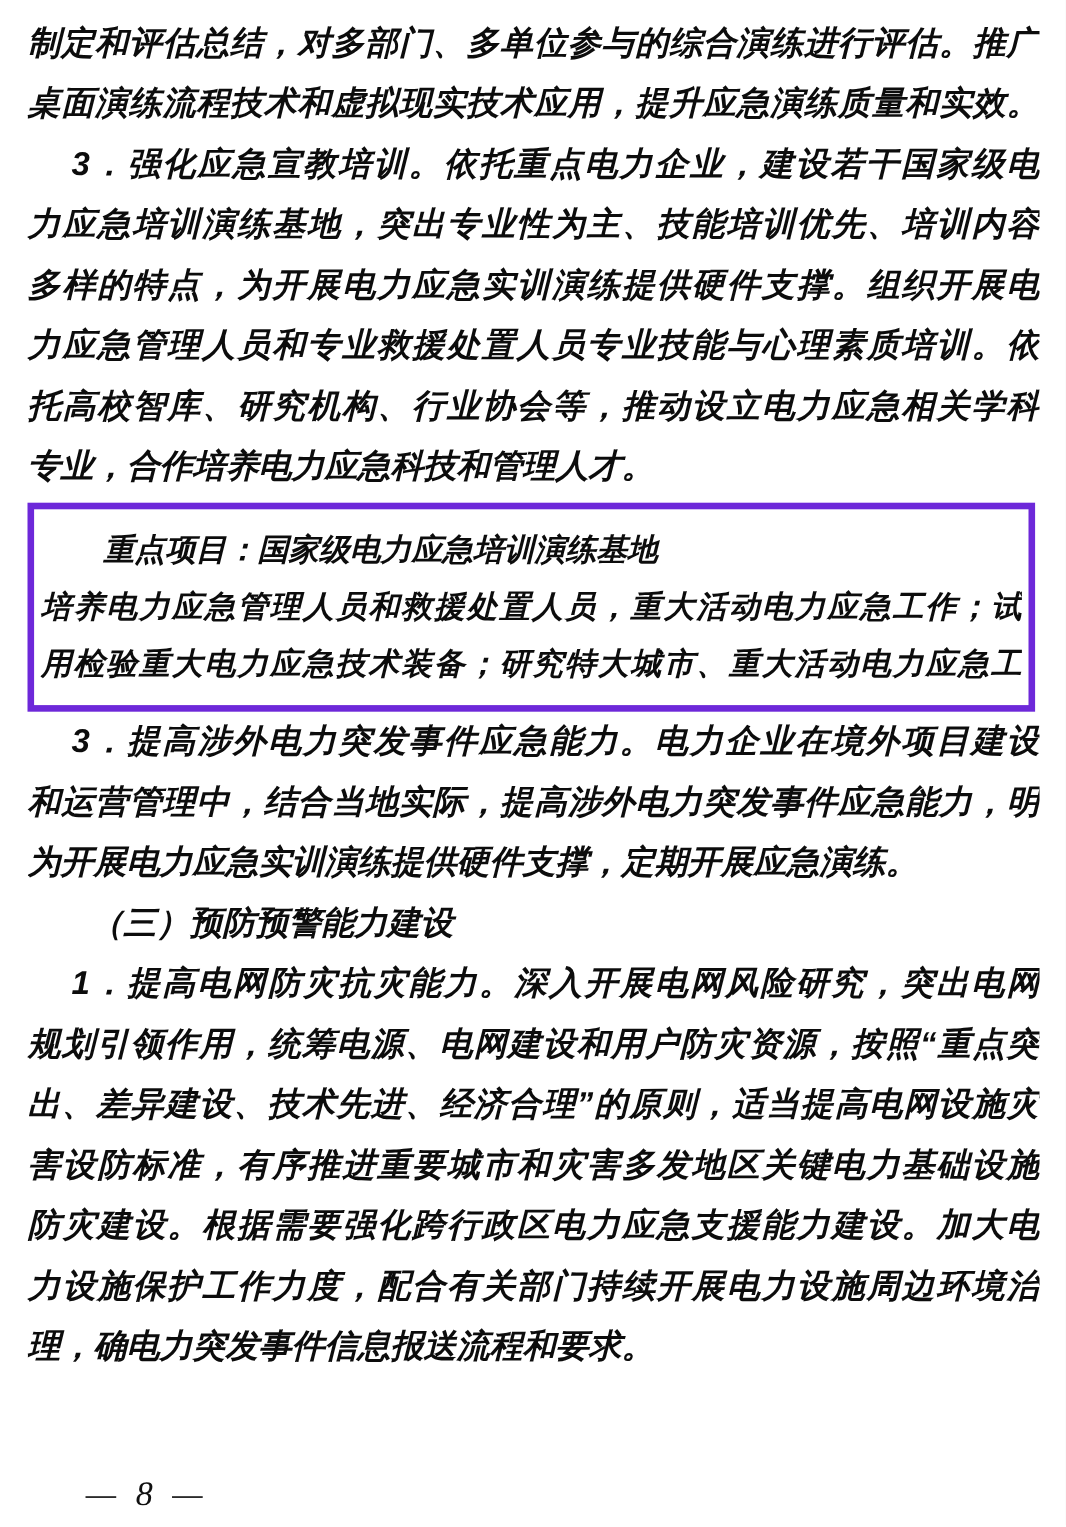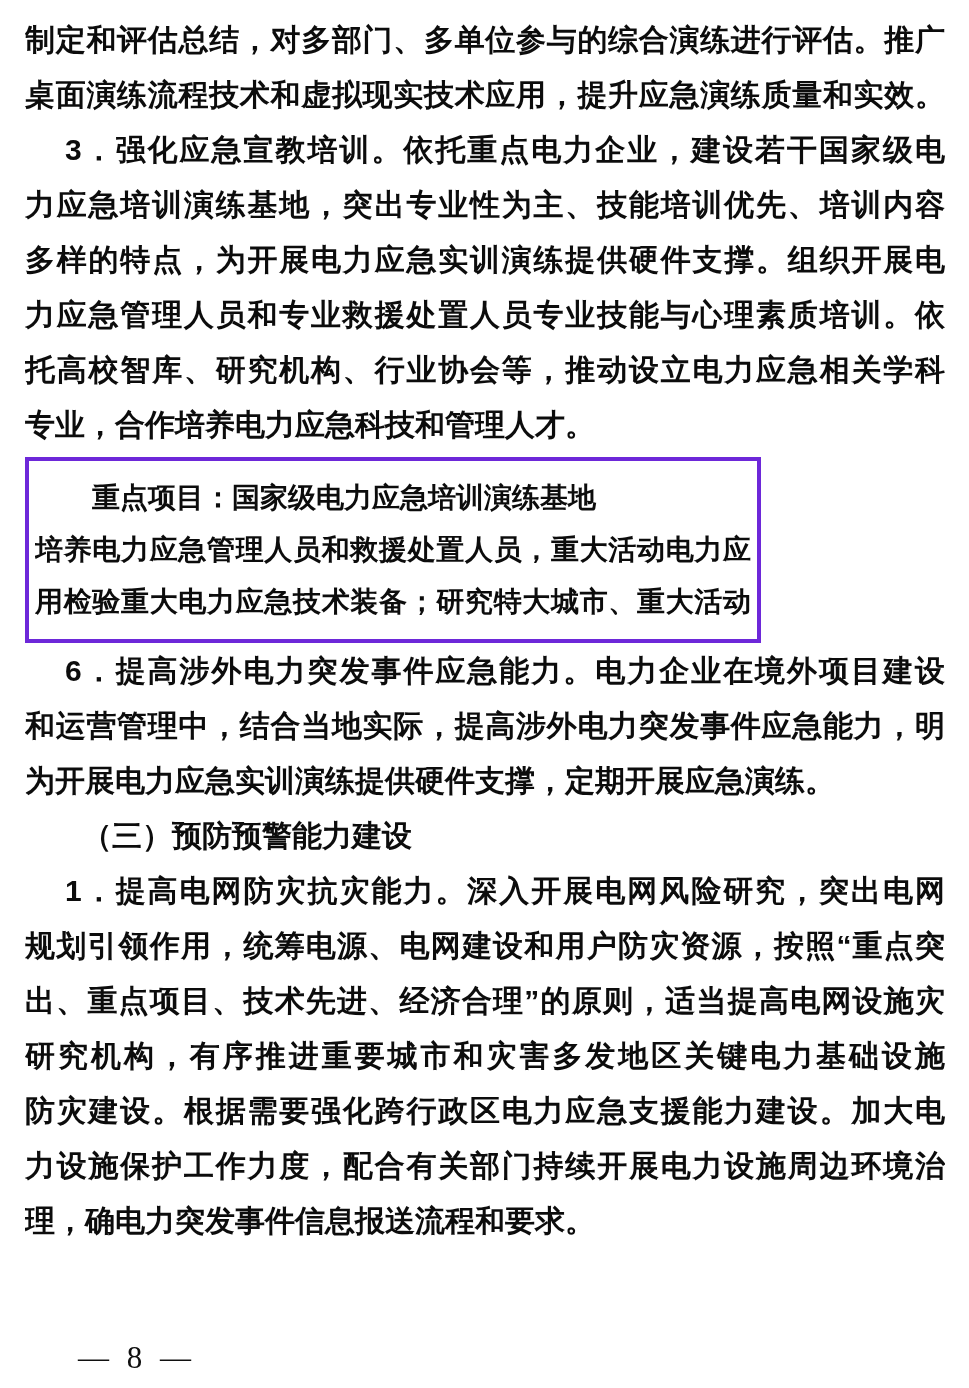--- a/index.html
+++ b/index.html
@@ -5,42 +5,43 @@
   html, body { margin: 0; padding: 0; background: #e8e8e8; }
   .page {
     position: relative;
     width: 969px;
     height: 1388px;
     background: #ffffff;
     overflow: hidden;
     font-family: "Liberation Sans", sans-serif;
     color: #0c0c0c;
     font-weight: 600;
+    font-style: italic;
   }
   .doc-body {
     position: absolute;
     left: 25px;
     top: 12px;
     width: 920px;
   }
   .line {
     font-size: 30px;
     line-height: 55px;
     height: 55px;
     text-align: justify;
     overflow: hidden;
   }
   .line.fill { text-align-last: justify; }
   .line.end  { text-align-last: left; }
   .line.ind1 { text-indent: 40px; }
   .line.ind2 { text-indent: 57px; }
   .box {
     box-sizing: border-box;
-    width: 736px;
-    border: 4px solid #6d28d9;
+    width: 916px;
+    border: 6px solid #6d28d9;
     padding: 11px 6px;
     margin-top: 5px;
     background: #ffffff;
   }
   .box .line {
     font-size: 28px;
     line-height: 52px;
     height: 52px;
   }
   .page-footer {
@@ -65,26 +66,26 @@
       <div class="line fill">力应急培训演练基地，突出专业性为主、技能培训优先、培训内容</div>
       <div class="line fill">多样的特点，为开展电力应急实训演练提供硬件支撑。组织开展电</div>
       <div class="line fill">力应急管理人员和专业救援处置人员专业技能与心理素质培训。依</div>
       <div class="line fill">托高校智库、研究机构、行业协会等，推动设立电力应急相关学科</div>
       <div class="line end">专业，合作培养电力应急科技和管理人才。</div>
       <div class="box">
         <div class="line end ind2">重点项目：国家级电力应急培训演练基地</div>
         <div class="line fill">培养电力应急管理人员和救援处置人员，重大活动电力应急工作；试</div>
         <div class="line fill">用检验重大电力应急技术装备；研究特大城市、重大活动电力应急工作。</div>
       </div>
-      <div class="line fill ind1">6．提高涉外电力突发事件应急能力。电力企业在境外项目建设</div>
+      <div class="line fill ind1">3．提高涉外电力突发事件应急能力。电力企业在境外项目建设</div>
       <div class="line fill">和运营管理中，结合当地实际，提高涉外电力突发事件应急能力，明</div>
       <div class="line end">为开展电力应急实训演练提供硬件支撑，定期开展应急演练。</div>
       <div class="line end ind2">（三）预防预警能力建设</div>
       <div class="line fill ind1">1．提高电网防灾抗灾能力。深入开展电网风险研究，突出电网</div>
       <div class="line fill">规划引领作用，统筹电源、电网建设和用户防灾资源，按照“重点突</div>
-      <div class="line fill">出、重点项目、技术先进、经济合理”的原则，适当提高电网设施灾</div>
-      <div class="line fill">研究机构，有序推进重要城市和灾害多发地区关键电力基础设施</div>
+      <div class="line fill">出、差异建设、技术先进、经济合理”的原则，适当提高电网设施灾</div>
+      <div class="line fill">害设防标准，有序推进重要城市和灾害多发地区关键电力基础设施</div>
       <div class="line fill">防灾建设。根据需要强化跨行政区电力应急支援能力建设。加大电</div>
       <div class="line fill">力设施保护工作力度，配合有关部门持续开展电力设施周边环境治</div>
       <div class="line end">理，确电力突发事件信息报送流程和要求。</div>
     </div>
   <div class="page-footer">— 8 —</div>
 </div>
 
 </body></html>

